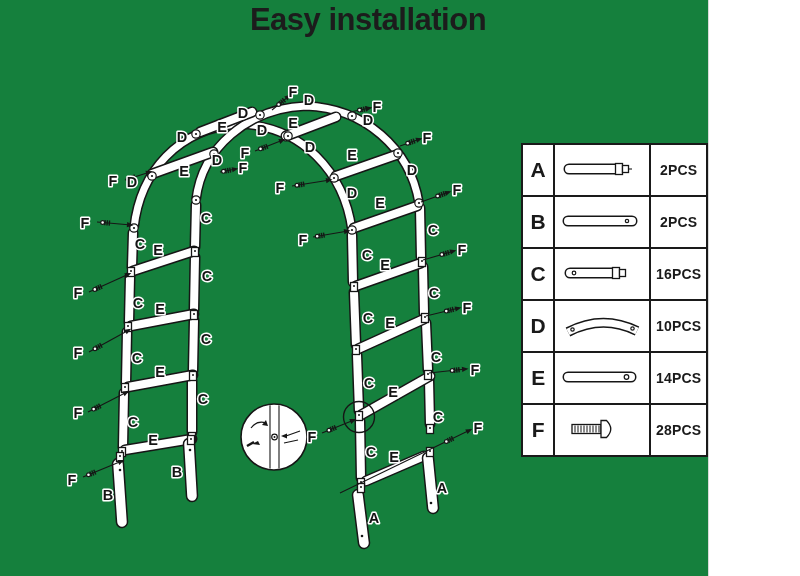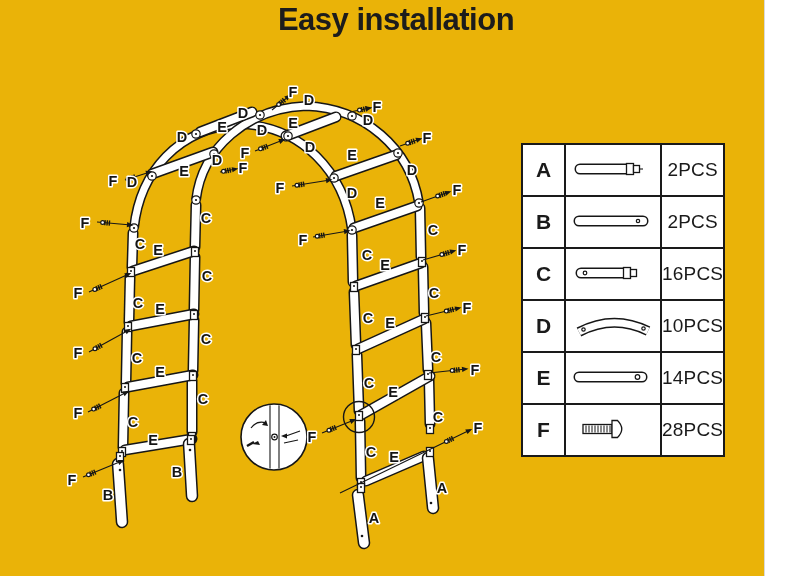--- a/index.html
+++ b/index.html
@@ -1,31 +1,31 @@
 <!DOCTYPE html>
 <html><head>
 <meta charset="utf-8">
 <style>
   html,body{margin:0;padding:0;background:#fff;}
-  .page{position:relative;width:764px;height:576px;background:#eab308;
+  .page{position:relative;width:708px;height:576px;background:#15803d;
         font-family:"Liberation Sans",sans-serif;overflow:hidden;
         outline:1px solid #d9d9d9;}
   .title{position:absolute;top:2px;left:0;width:100%;text-align:center;
          font-size:31px;font-weight:bold;color:#1c1c1c;letter-spacing:-0.5px;
          transform:translateX(14px);}
   svg.diagram{position:absolute;left:0;top:0;}
 
   
   table.parts{position:absolute;left:521px;top:143px;border-collapse:collapse;
               background:#fff;}
   table.parts td{border:2px solid #1a1a1a;height:46px;padding:0;text-align:center;
                  vertical-align:middle;color:#1a1a1a;}
   td.pletter{width:41px;font-size:21px;font-weight:bold;}
   td.picon{width:94px;}
-  td.pqty{width:61px;font-size:19px;font-weight:normal;letter-spacing:0.2px;}
+  td.pqty{width:61px;font-size:14px;font-weight:bold;letter-spacing:0.2px;}
 
   
   .ot{stroke:#161616;stroke-width:11;stroke-linecap:round;fill:none}
   .it{stroke:#ffffff;stroke-width:8;stroke-linecap:round;fill:none}
   .otb{stroke:#161616;stroke-width:10;stroke-linecap:butt;fill:none}
   .itb{stroke:#ffffff;stroke-width:7;stroke-linecap:butt;fill:none}
   .wb{fill:#ffffff;stroke:#161616;stroke-width:1.3}
   .ln{stroke:#161616;stroke-width:1.1;fill:none}
   .hole{fill:#ffffff;stroke:#161616;stroke-width:1.2}
   .dot{fill:#161616}

